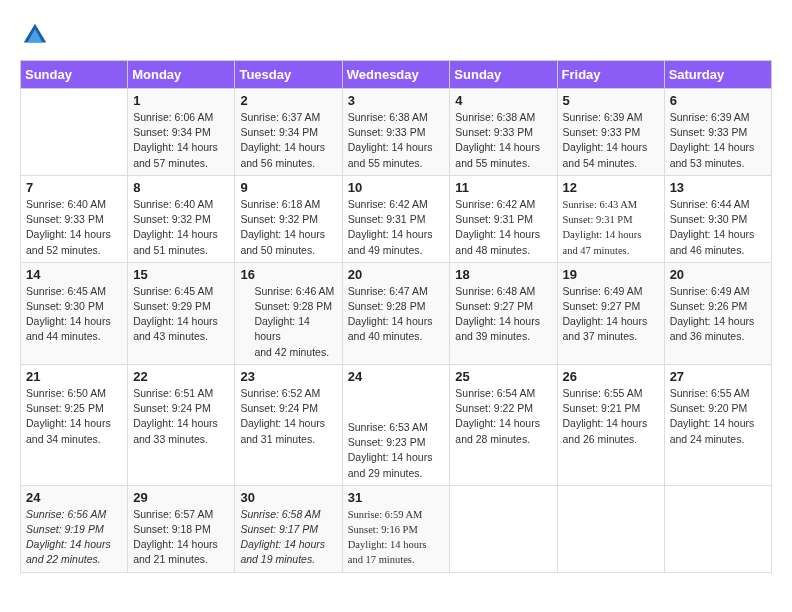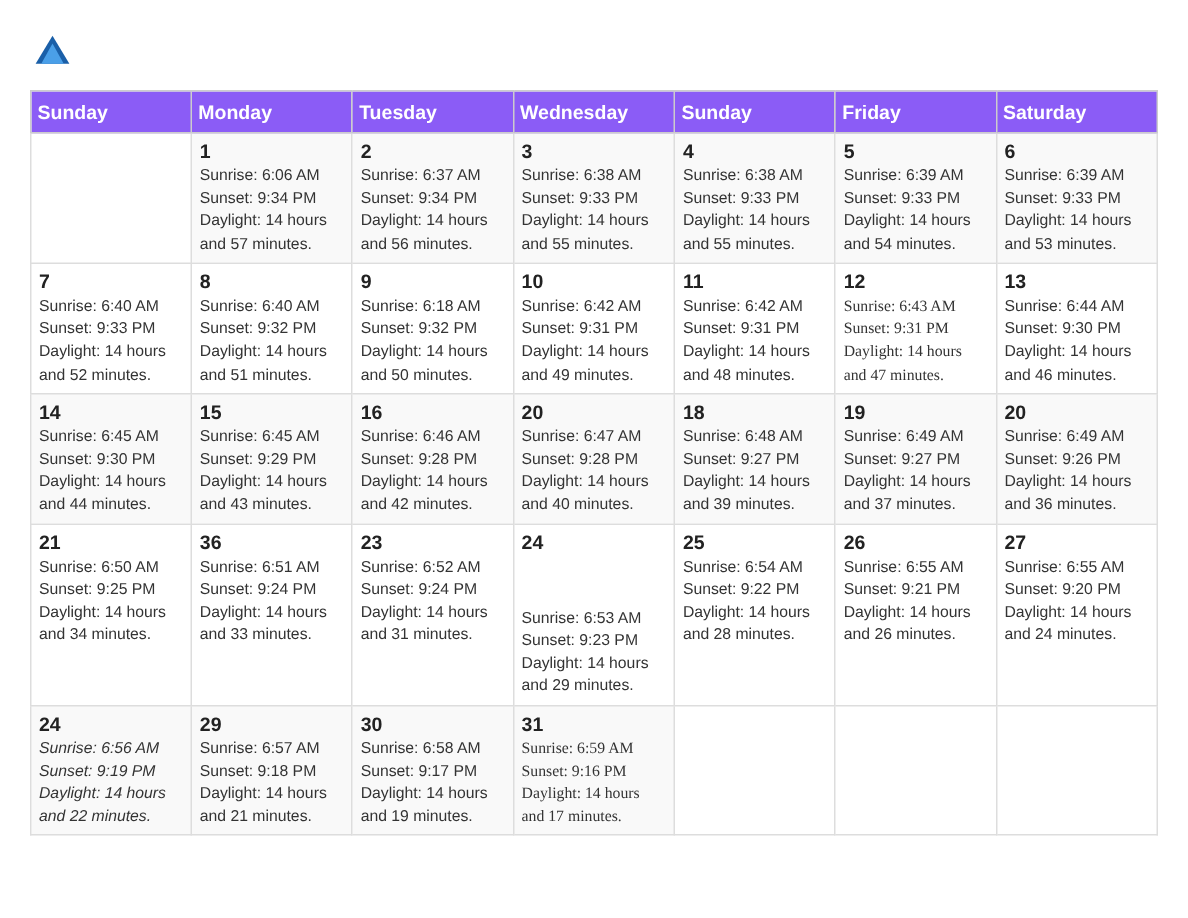--- a/index.html
+++ b/index.html
@@ -237,21 +237,21 @@
         </td>
         <td>
           <span class="day-number">15</span>
           <div class="day-info" style="white-space: pre-line;">Sunrise: 6:45 AM
 Sunset: 9:29 PM
 Daylight: 14 hours
 and 43 minutes.</div>
         </td>
         <td>
           <span class="day-number">16</span>
-          <div class="day-info" style="white-space: pre-line;">Sunrise: 6:46 AM
+          <div class="day-info" style="white-space: pre-line; margin-left: 14px;">Sunrise: 6:46 AM
 Sunset: 9:28 PM
 Daylight: 14 hours
 and 42 minutes.</div>
         </td>
         <td>
           <span class="day-number">20</span>
           <div class="day-info" style="white-space: pre-line;">Sunrise: 6:47 AM
 Sunset: 9:28 PM
 Daylight: 14 hours
 and 40 minutes.</div>
@@ -280,21 +280,21 @@
       </tr>
       <tr>
         <td>
           <span class="day-number">21</span>
           <div class="day-info" style="white-space: pre-line;">Sunrise: 6:50 AM
 Sunset: 9:25 PM
 Daylight: 14 hours
 and 34 minutes.</div>
         </td>
         <td>
-          <span class="day-number">36</span>
+          <span class="day-number">22</span>
           <div class="day-info" style="white-space: pre-line;">Sunrise: 6:51 AM
 Sunset: 9:24 PM
 Daylight: 14 hours
 and 33 minutes.</div>
         </td>
         <td>
           <span class="day-number">23</span>
           <div class="day-info" style="white-space: pre-line;">Sunrise: 6:52 AM
 Sunset: 9:24 PM
 Daylight: 14 hours
@@ -339,21 +339,21 @@
         </td>
         <td>
           <span class="day-number">29</span>
           <div class="day-info" style="white-space: pre-line;">Sunrise: 6:57 AM
 Sunset: 9:18 PM
 Daylight: 14 hours
 and 21 minutes.</div>
         </td>
         <td>
           <span class="day-number">30</span>
-          <div class="day-info" style="white-space: pre-line;">Sunrise: 6:58 AM
+          <div class="day-info" style="white-space: pre-line; font-style: italic;">Sunrise: 6:58 AM
 Sunset: 9:17 PM
 Daylight: 14 hours
 and 19 minutes.</div>
         </td>
         <td>
           <span class="day-number">31</span>
           <div class="day-info" style="white-space: pre-line; font-family: Liberation Serif, serif;">Sunrise: 6:59 AM
 Sunset: 9:16 PM
 Daylight: 14 hours
 and 17 minutes.</div>

